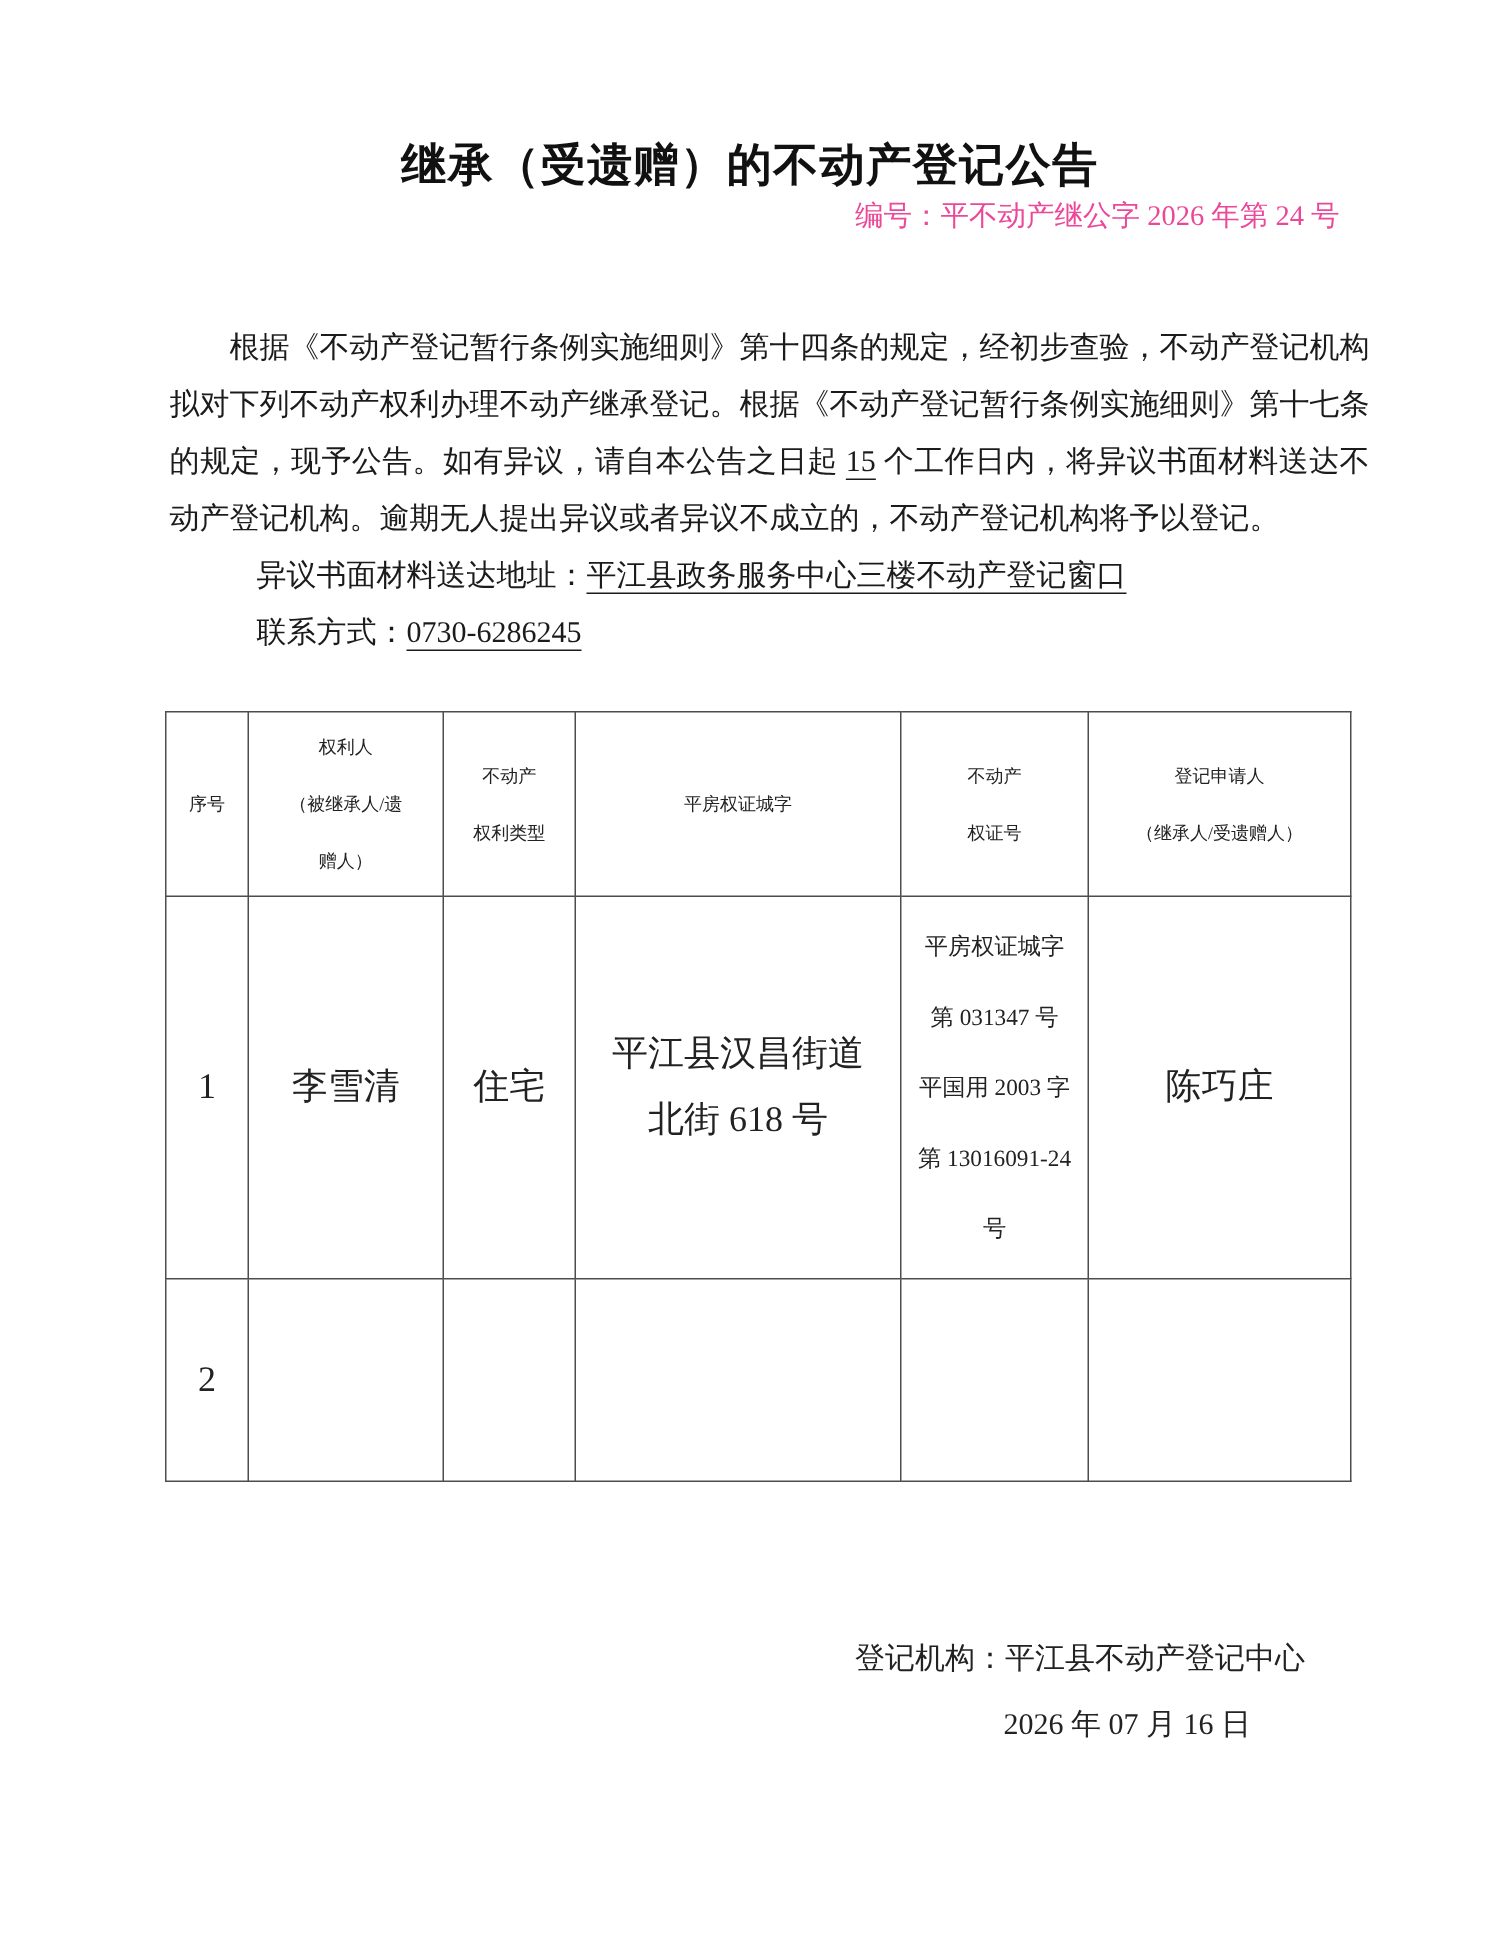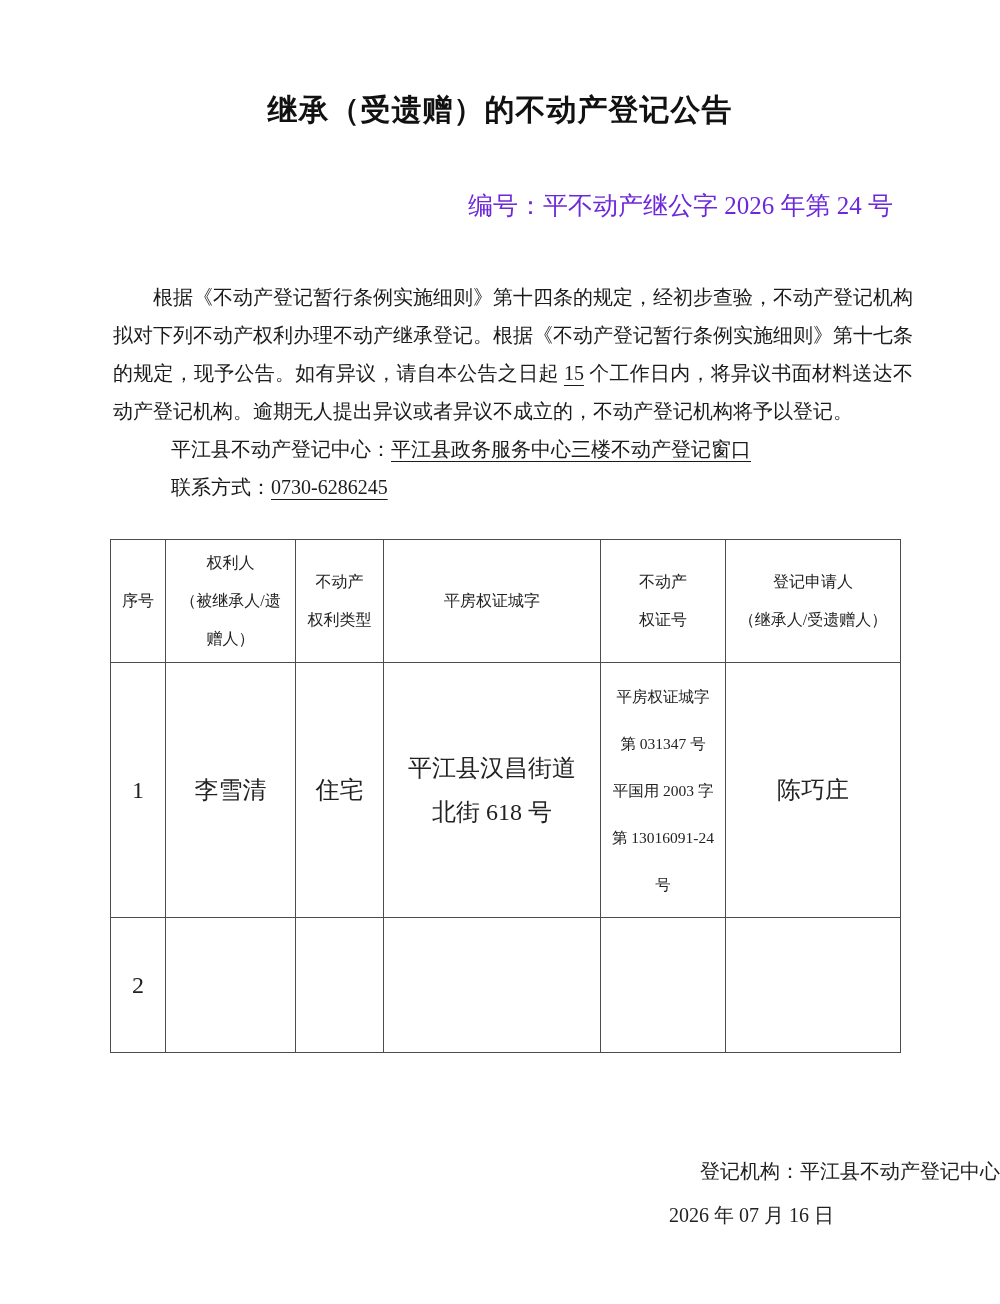--- a/index.html
+++ b/index.html
@@ -20,25 +20,24 @@
   .doc-title {
     margin-top: 90px;
     text-align: center;
     font-family: "Liberation Sans", sans-serif;
     font-weight: 700;
     font-size: 30px;
     letter-spacing: 1px;
     color: #111111;
   }
   .doc-number {
-    margin-top: 58px;
     text-align: right;
     padding-right: 107px;
-    font-size: 25px;
-    color: #6d28d9;
+    font-size: 19px;
+    color: #ec4899;
   }
   .body-block {
     margin: 56px 100px 0 113px;
     width: 800px;
     font-size: 20px;
     line-height: 38px;
     color: #1b1b1b;
   }
   .body-para {
     text-align: justify;
@@ -63,21 +62,21 @@
   .notice-table th, .notice-table td {
     border: 1px solid #4d4d4d;
     text-align: center;
     vertical-align: middle;
     font-weight: normal;
     white-space: pre-line;
     padding: 4px 6px;
     color: #222222;
   }
   .notice-table th {
-    font-size: 16px;
+    font-size: 12px;
     line-height: 38px;
   }
   .notice-table td {
     font-size: 24px;
     line-height: 44px;
   }
   .notice-table td.cert-cell {
     font-size: 15.5px;
     line-height: 47px;
     text-align: center;
@@ -90,38 +89,38 @@
   .col-appl   { width: 175px; }
   .row-header { height: 115px; }
   .row-1      { height: 255px; }
   .row-2      { height: 135px; }
   .footer-block {
     margin-top: 96px;
     font-size: 20px;
     line-height: 44px;
     color: #222222;
   }
-  .footer-org  { text-align: right; }
+  .footer-org  { text-align: right; padding-right: 130px; }
   .footer-date { text-align: right; padding-right: 166px; }
 </style>
 </head>
 <body>
 
 <div class="page">
 
   <h1 class="doc-title">继承（受遗赠）的不动产登记公告</h1>
 
   <div class="doc-number">
     <span>编号：平不动产继公字 2026 年第 24 号</span>
   </div>
 
   <div class="body-block">
     <p class="body-para"><span>根据《不动产登记暂行条例实施细则》第十四条的规定，经初步查验，不动产登记机构拟对下列不动产权利办理不动产继承登记。根据《不动产登记暂行条例实施细则》第十七条的规定，现予公告。如有异议，请自本公告之日起 </span><span class="u">15</span><span> 个工作日内，将异议书面材料送达不动产登记机构。逾期无人提出异议或者异议不成立的，不动产登记机构将予以登记。</span></p>
 
-    <p class="indent-line"><span>平江县不动产登记中心：</span><span class="u">平江县政务服务中心三楼不动产登记窗口</span></p>
+    <p class="indent-line"><span>异议书面材料送达地址：</span><span class="u">平江县政务服务中心三楼不动产登记窗口</span></p>
 
     <p class="indent-line"><span>联系方式：</span><span class="u">0730-6286245</span></p>
   </div>
 
   <table class="notice-table">
     <colgroup>
       <col class="col-seq">
         <col class="col-holder">
         <col class="col-type">
       <col class="col-loc">

